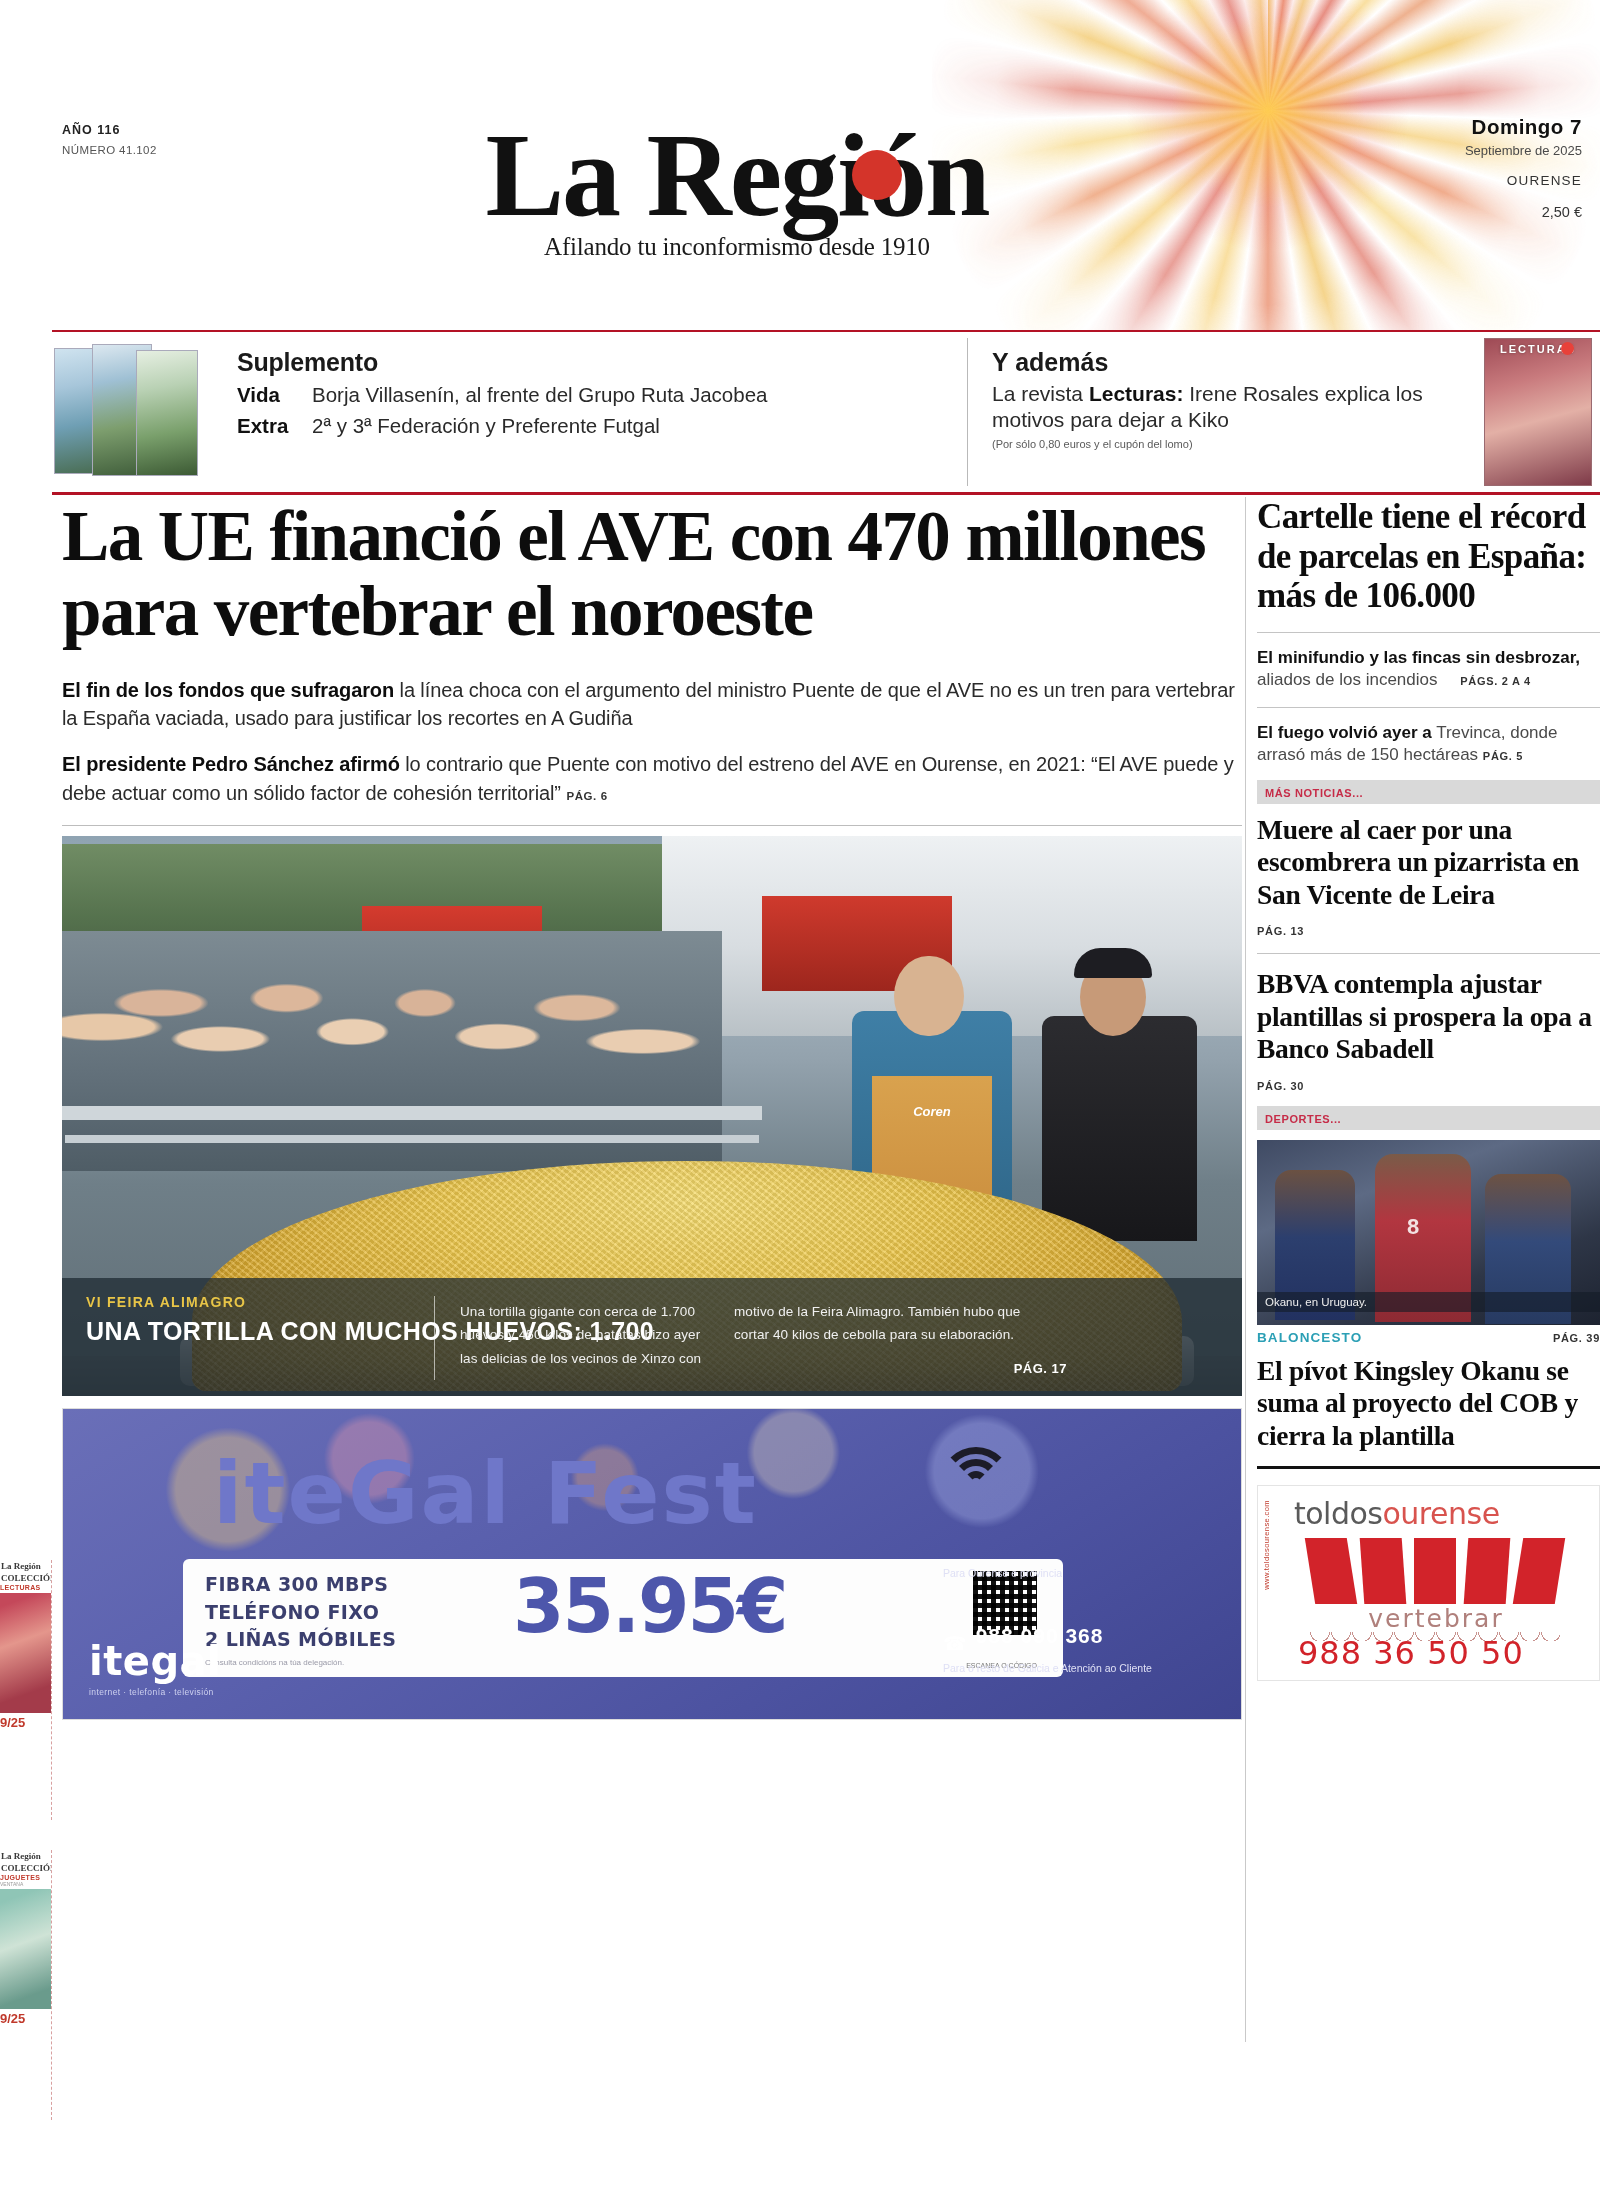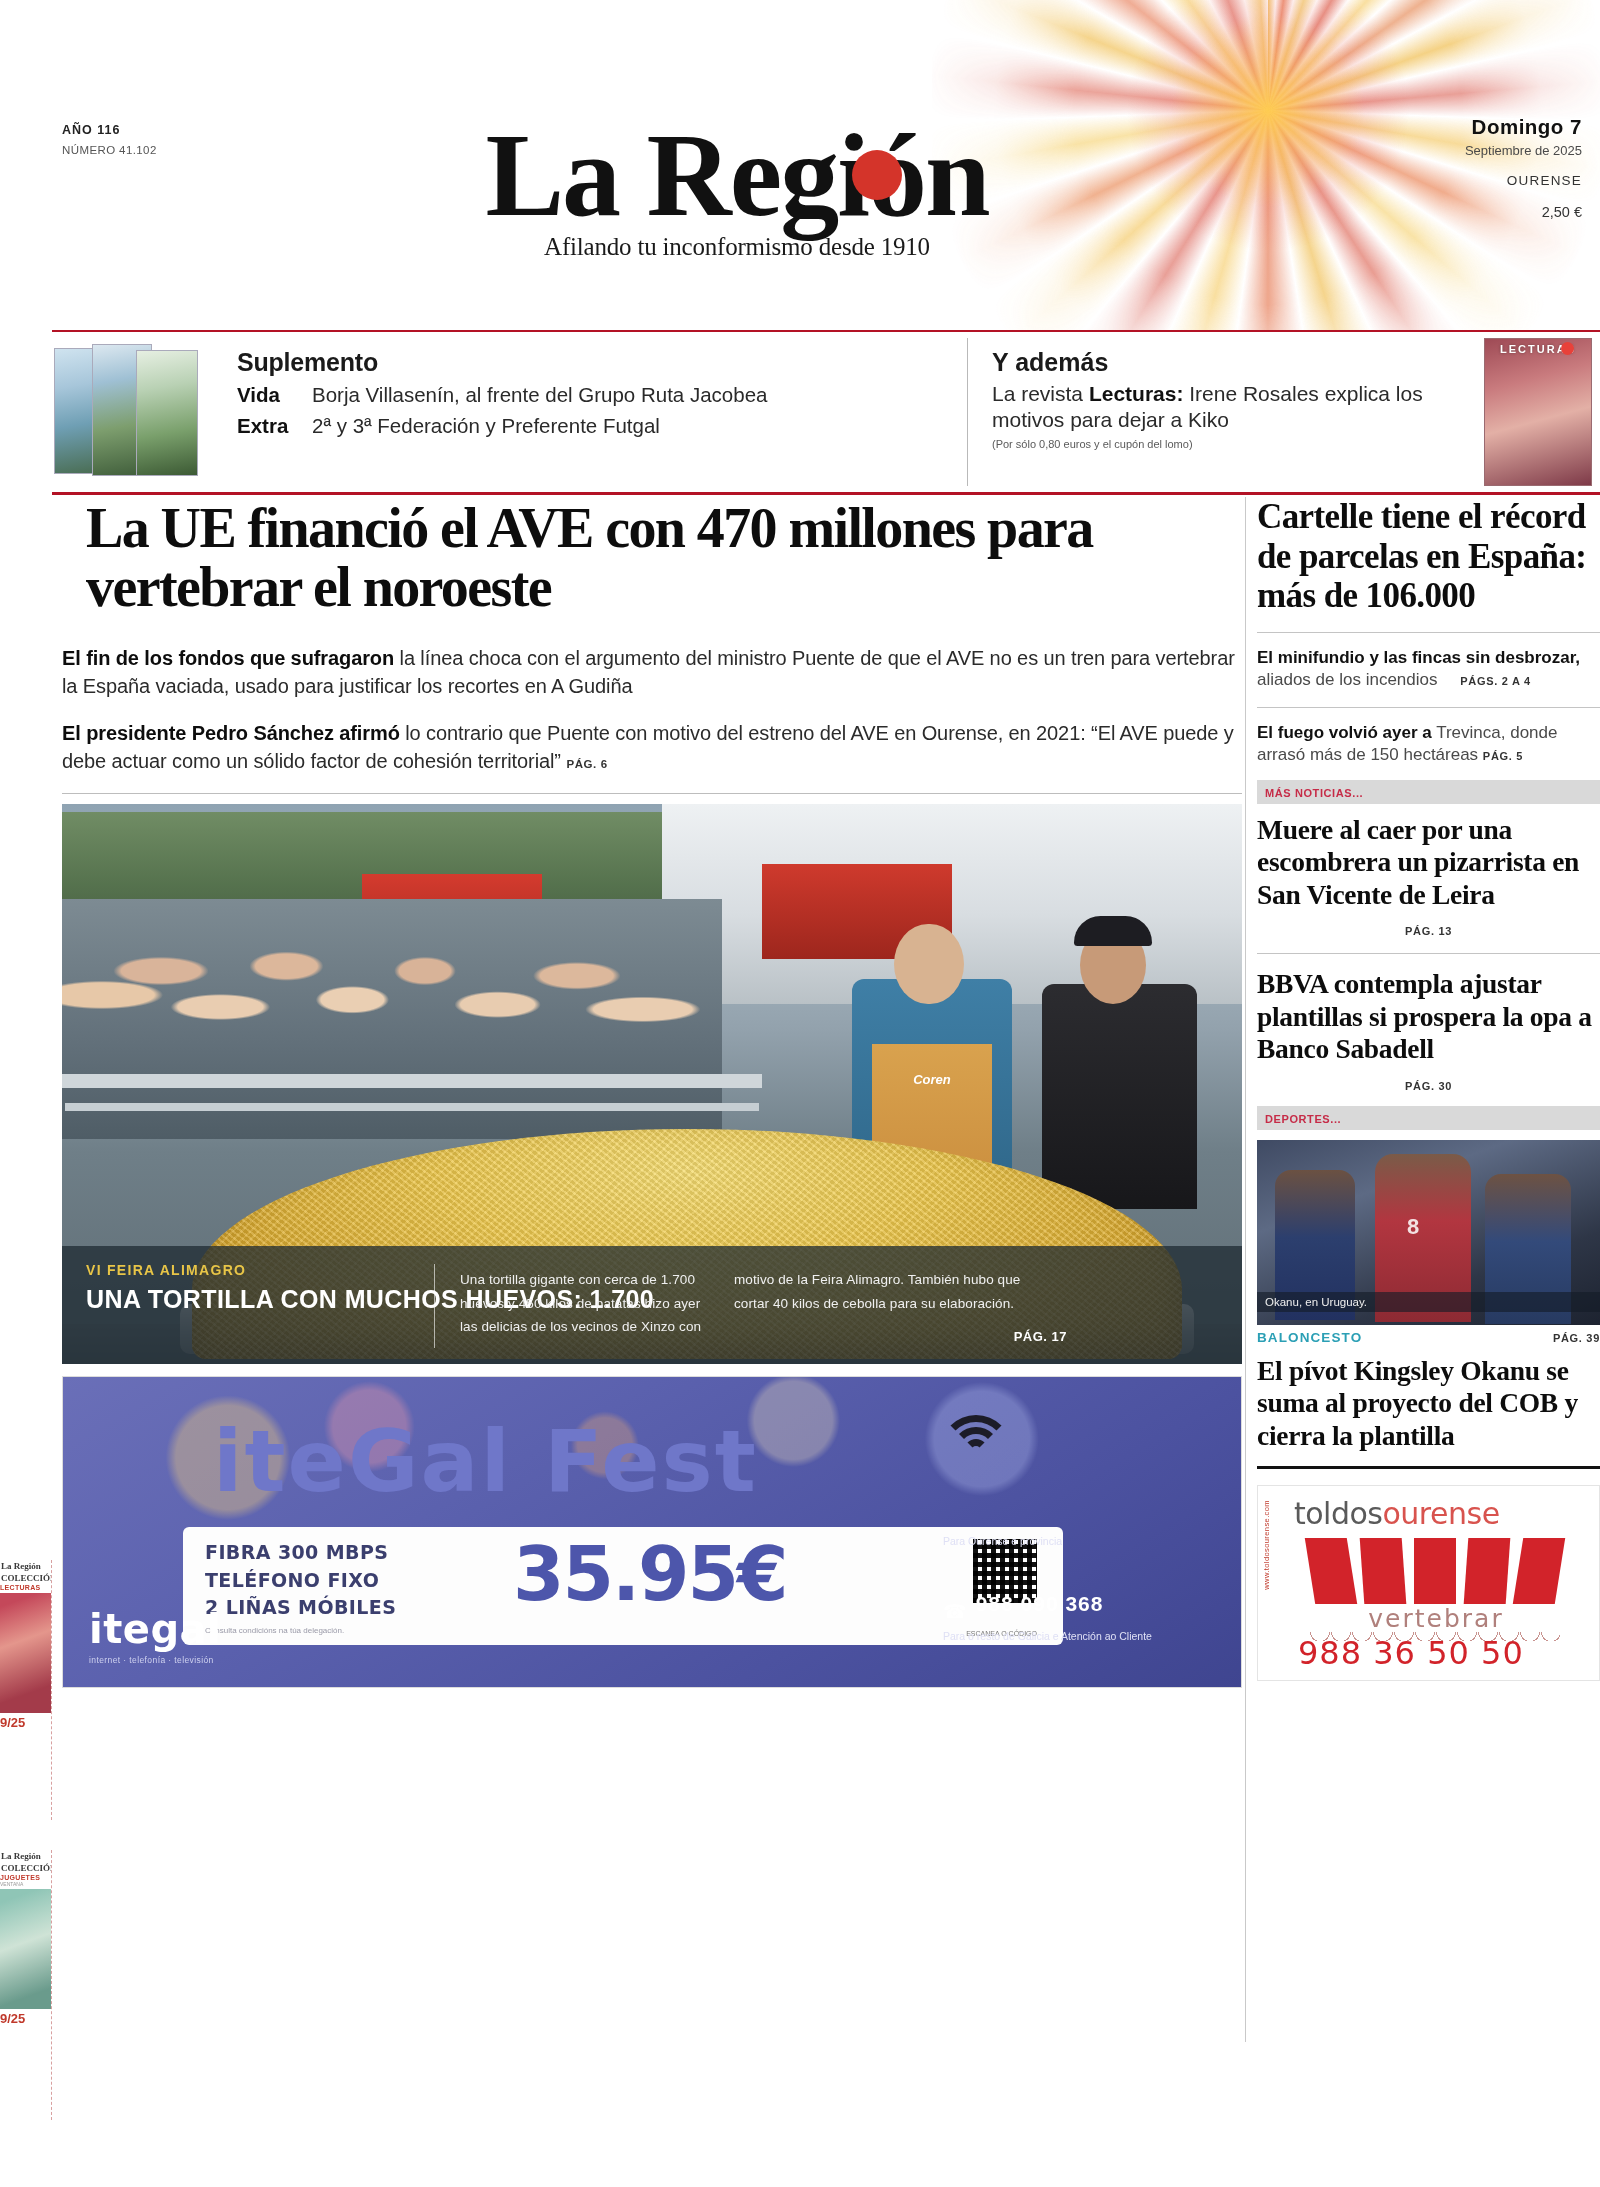--- a/index.html
+++ b/index.html
@@ -127,23 +127,22 @@
 
   
   .body-wrap { position: absolute; left: 52px; top: 497px; width: 1548px; height: 1690px; }
   .col-main { position: absolute; left: 10px; top: 0; width: 1180px; }
   .col-side { position: absolute; left: 1205px; top: 0; width: 343px; }
   .vsep { position: absolute; left: 1193px; top: 0; width: 1px; height: 1545px; background: #c9c9c9; }
 
   
   .lead-hl {
     font-family: "Liberation Serif", serif; font-weight: bold;
-    font-size: 56px; line-height: 1.06; color: #0d0d0d; letter-spacing: -1.6px;
+    font-size: 71px; line-height: 1.06; color: #0d0d0d; letter-spacing: -1.6px;
     margin-top: 2px;
-    margin-left: 24px;
   }
   .lead-deck { margin-top: 26px; }
   .deck-p { font-size: 20px; line-height: 1.42; color: #2b2b2b; margin-bottom: 18px;
     letter-spacing: -.1px; }
   .deck-p b { color: #0d0d0d; }
   .pg-ref { font-size: 11.5px; font-weight: bold; color: #333; letter-spacing: .6px; }
 
   .hrule { height: 1px; background: #bdbdbd; margin: 4px 0 10px 0; }
 
   
@@ -269,21 +268,21 @@
   .ad-itegal-logo .s { font-size: 8.5px; color: #cfd2f0; letter-spacing: .4px; margin-top: 3px; }
 
   
   .side-hl { font-family: "Liberation Serif", serif; font-weight: bold; font-size: 35px;
     line-height: 1.13; color: #0d0d0d; letter-spacing: -.6px; }
   .side-sub { font-size: 17px; line-height: 1.3; color: #4a4a4a; margin-top: 14px; }
   .side-sub b { color: #111; }
   .side-rule { height: 1px; background: #c4c4c4; margin: 16px 0 14px 0; }
   .side-rule-thick { height: 3px; background: #111; margin: 14px 0 10px 0; }
   .pg-sm { font-size: 11px; font-weight: bold; color: #333; letter-spacing: .7px; }
-  .pg-right { text-align: center; }
+  .pg-right { text-align: left; }
   .sect-bar { background: #d9d9d9; padding: 3px 8px; margin: 14px 0 10px 0; }
   .sect-bar span { font-size: 11px; font-weight: bold; color: #c62b47; letter-spacing: .6px; }
   .side-hl2 { font-family: "Liberation Serif", serif; font-weight: bold; font-size: 27.5px;
     line-height: 1.18; color: #0d0d0d; letter-spacing: -.3px; }
   .sp-photo { position: relative; width: 343px; height: 185px; overflow: hidden; margin-top: 2px;
     background: linear-gradient(160deg,#3f4a63 0%,#5d6a84 30%,#2e3647 70%,#1d2330 100%); }
   .sp-p1 { position: absolute; left: 18px; top: 30px; width: 80px; height: 150px;
     background: linear-gradient(180deg,#6b5142 0%,#2c3f6e 45%,#223160 100%); border-radius: 16px 16px 0 0; }
   .sp-p2 { position: absolute; left: 118px; top: 14px; width: 96px; height: 168px;
     background: linear-gradient(180deg,#7a5b48 0%,#b23640 40%,#8d2a33 100%); border-radius: 18px 18px 0 0; }

